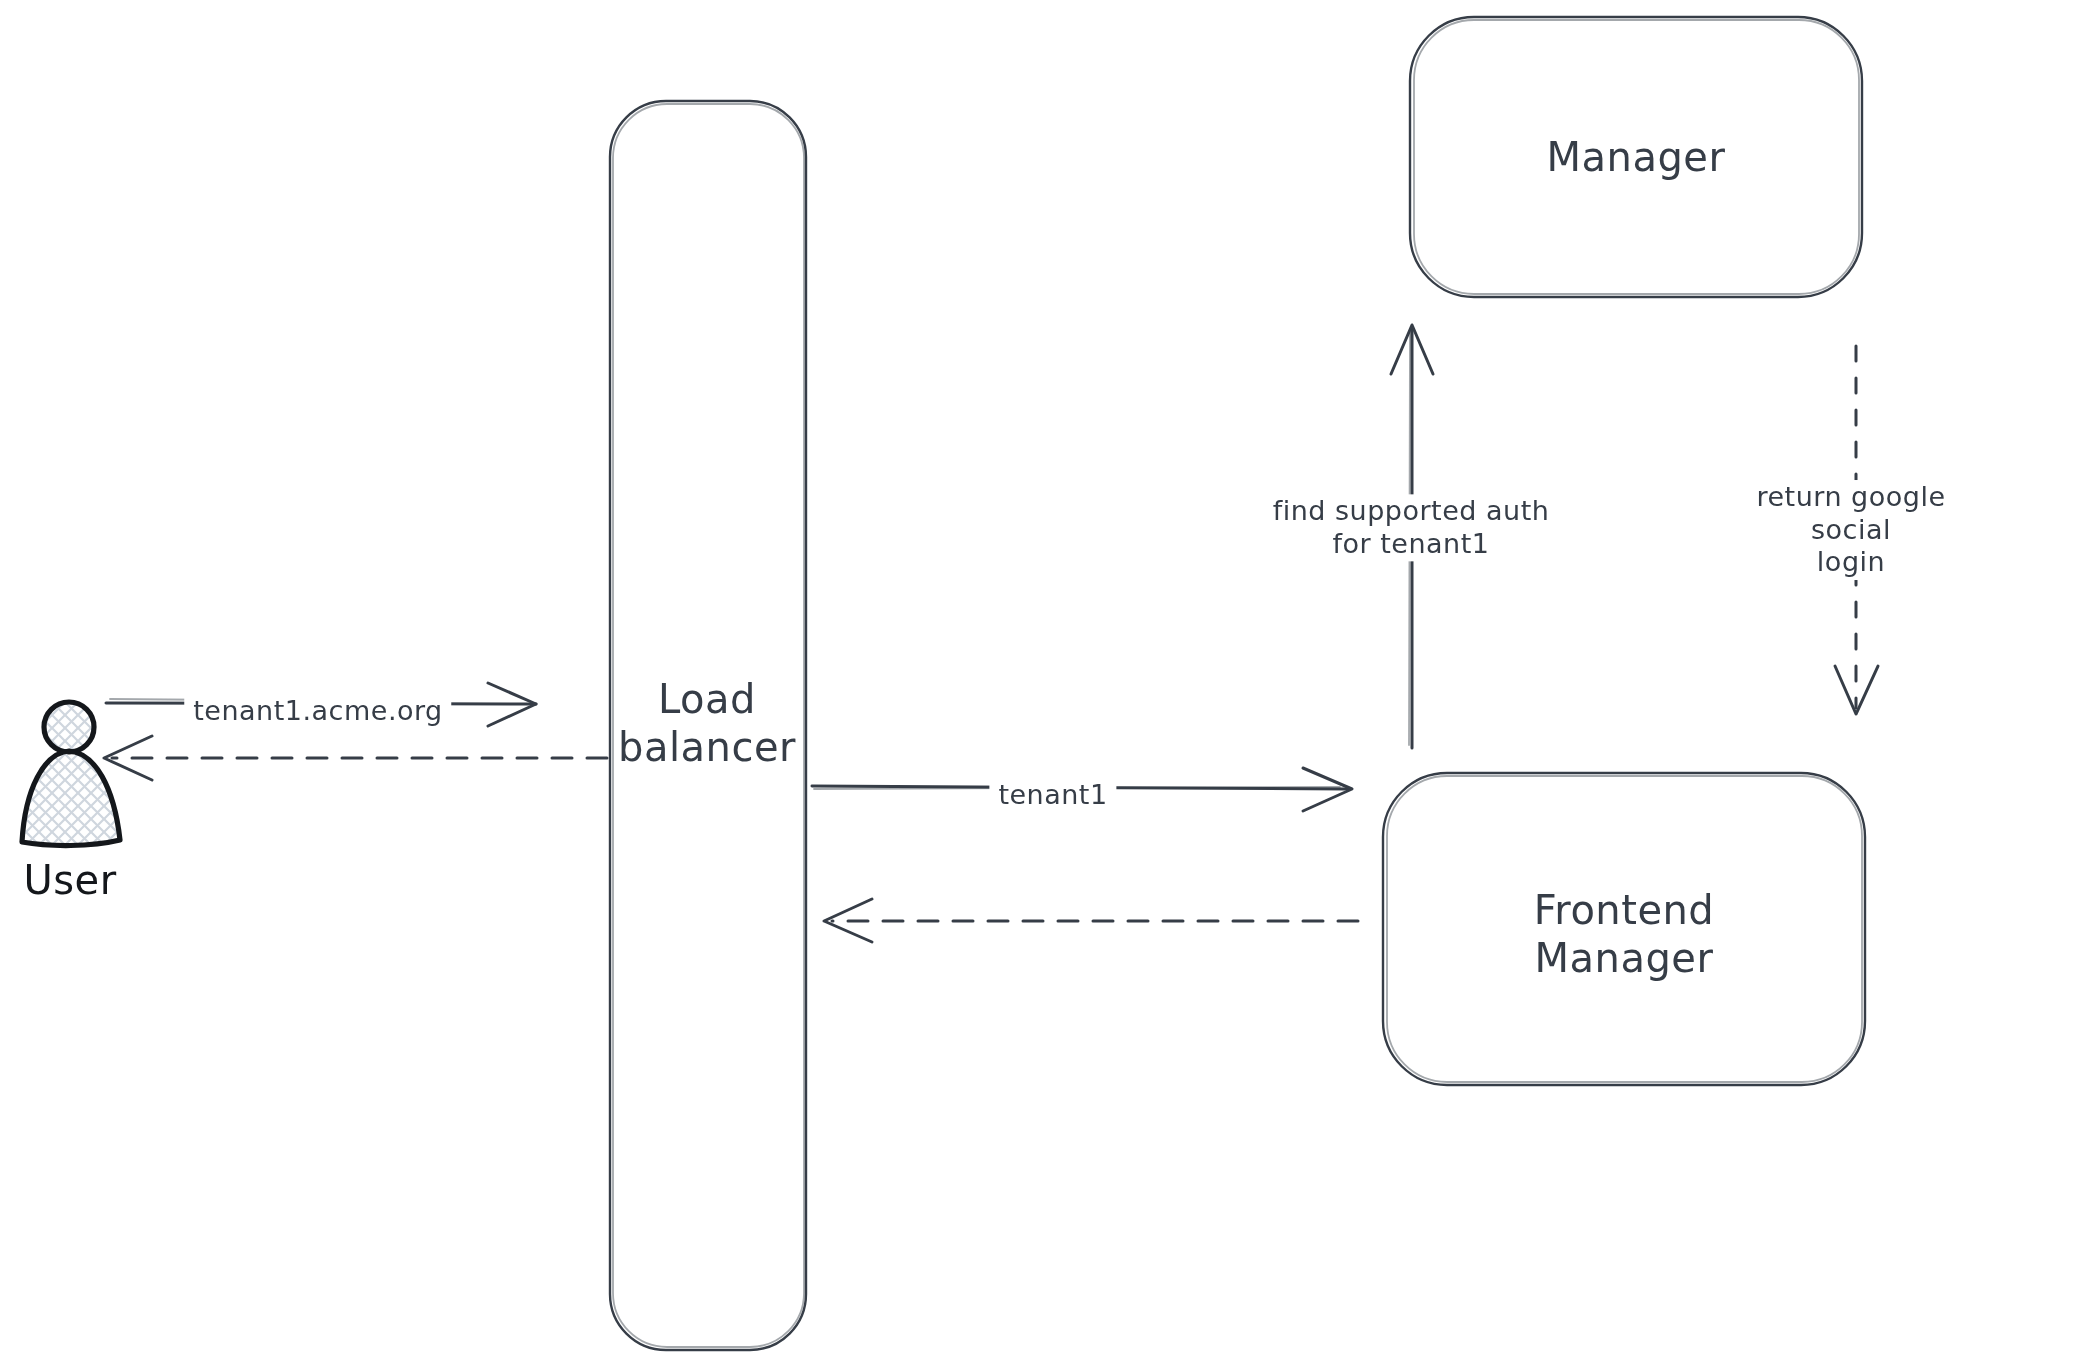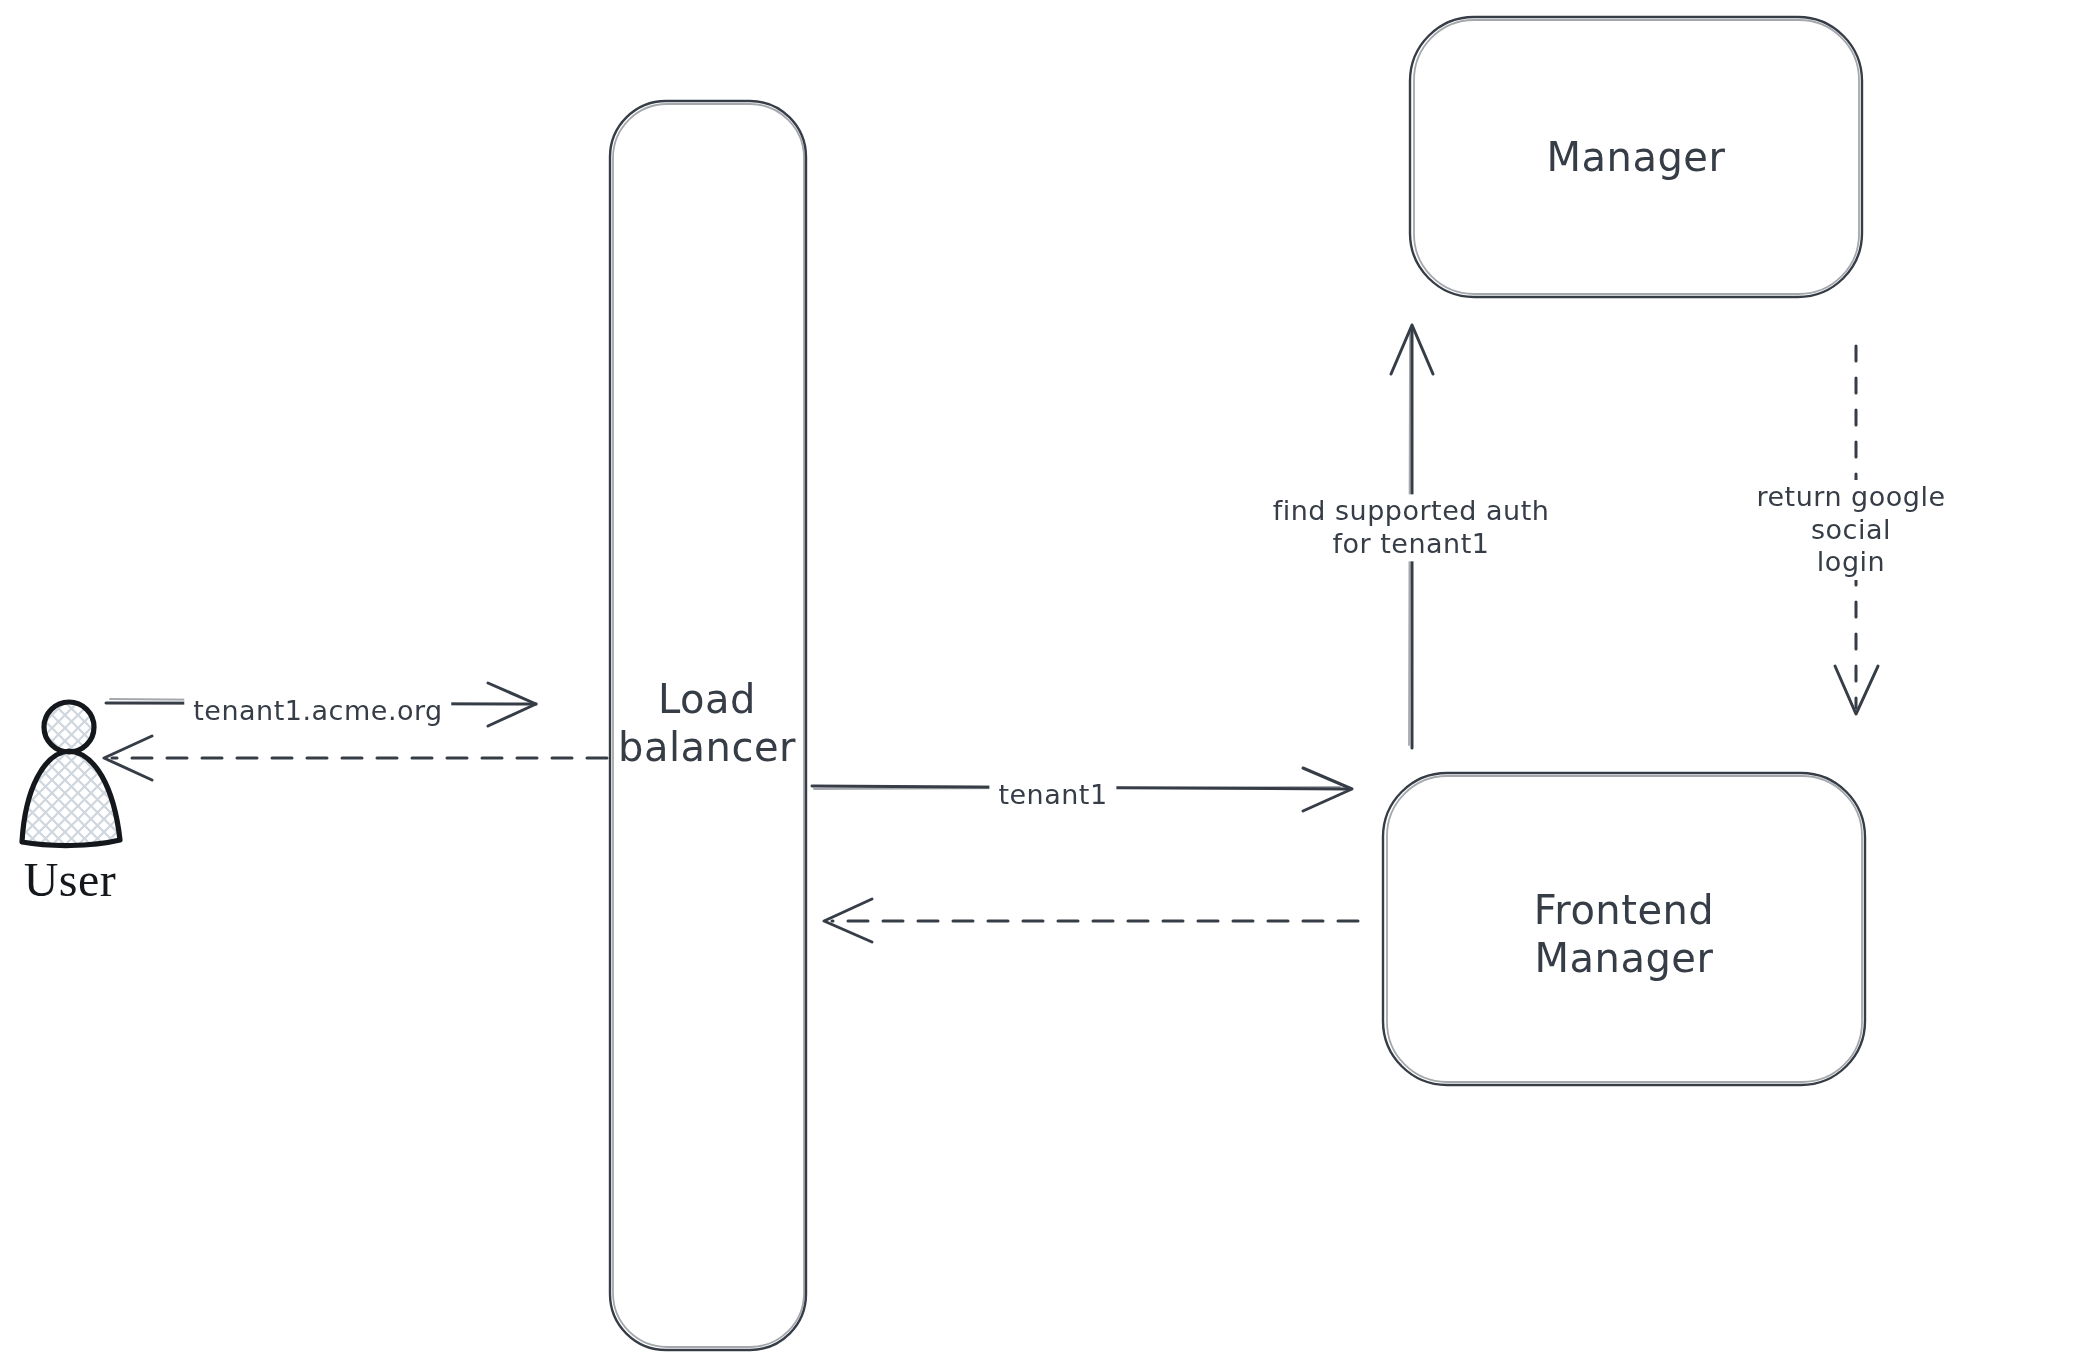--- a/index.html
+++ b/index.html
@@ -35,21 +35,21 @@
     transform: translate(-50%, -50%);
     color: var(--ink);
     font-size: 27px;
     line-height: 1.21;
     letter-spacing: 0.5px;
     white-space: pre-line;
     text-align: center;
   }
   .edge-lbl { background: var(--bg); padding: 1px 9px; }
   .node-lbl { font-size: 40px; }
-  .user-lbl { color: var(--user-ink); font-size: 48px; font-family: Liberation Serif, serif; }
+  .user-lbl { color: var(--user-ink); font-size: 40px; }
 </style>
 </head>
 <body>
 
 <div class="canvas">
 
   <svg class="shapes" width="2083" height="1372" viewBox="0 0 2083 1372">
     <defs>
       <pattern id="crosshatch" width="13" height="13" patternUnits="userSpaceOnUse">
         <path class="hatchline" d="M0 0 L13 13 M-3 10 L3 16 M10 -3 L16 3" fill="none"></path>

